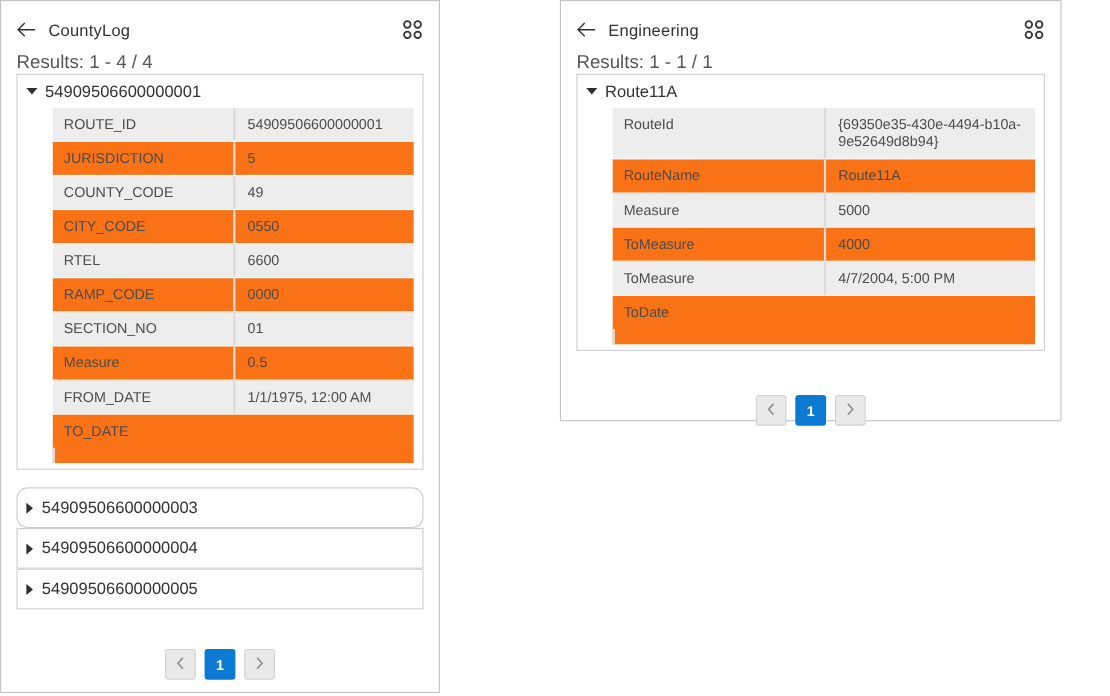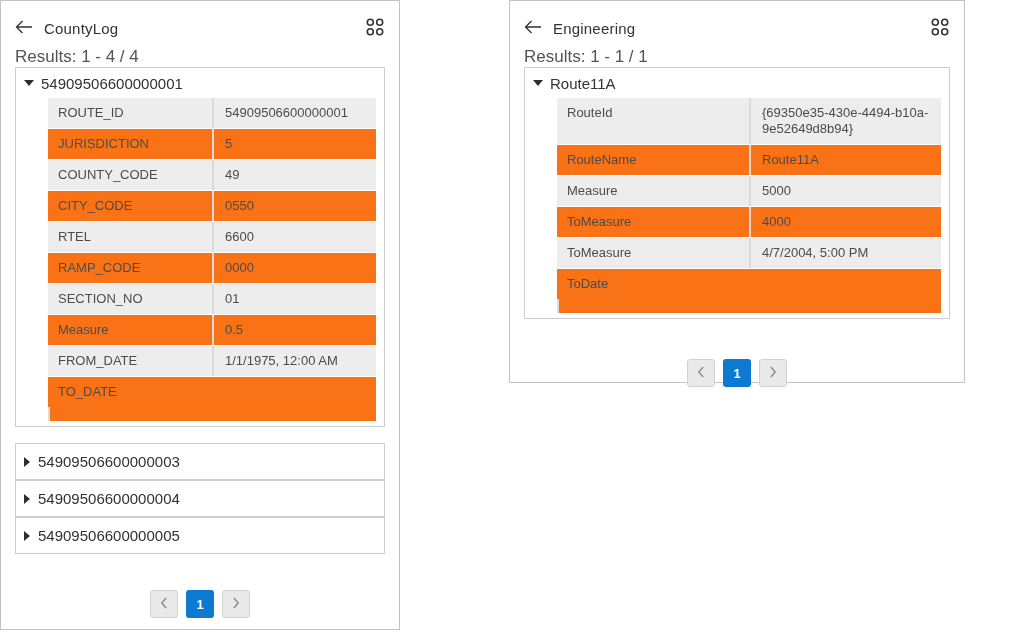--- a/index.html
+++ b/index.html
@@ -47,21 +47,21 @@
     border: 1px solid #cdcdcd;
     background: #fff;
   }
   .card-expanded { padding-bottom: 5px; }
   .card-collapsed {
     height: 37px;
     display: flex; align-items: center;
     padding-left: 8px;
     cursor: pointer;
   }
-  .card-collapsed.first { margin-top: 16px; }
+  .card-collapsed.first { margin-top: 16px; border-radius: 10px; }
   .card-header {
     height: 30px;
     display: flex; align-items: center;
     padding-left: 8px;
     cursor: pointer;
   }
   .caret-down {
     width: 0; height: 0;
     border-left: 5px solid transparent;
     border-right: 5px solid transparent;

